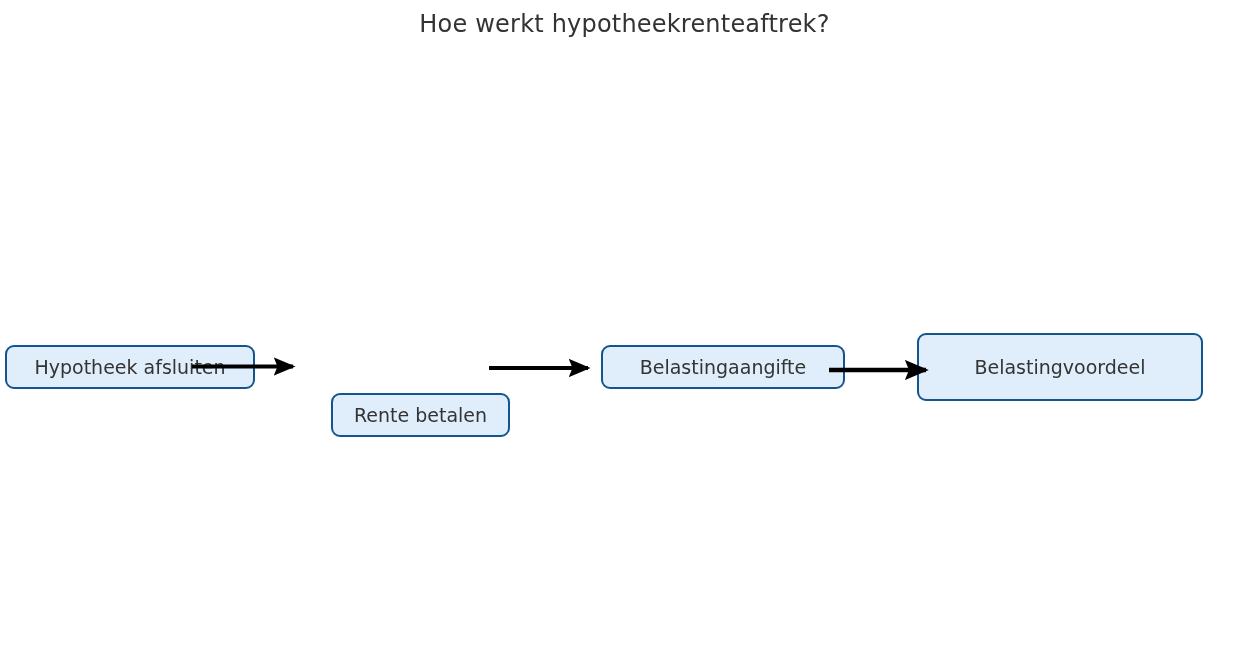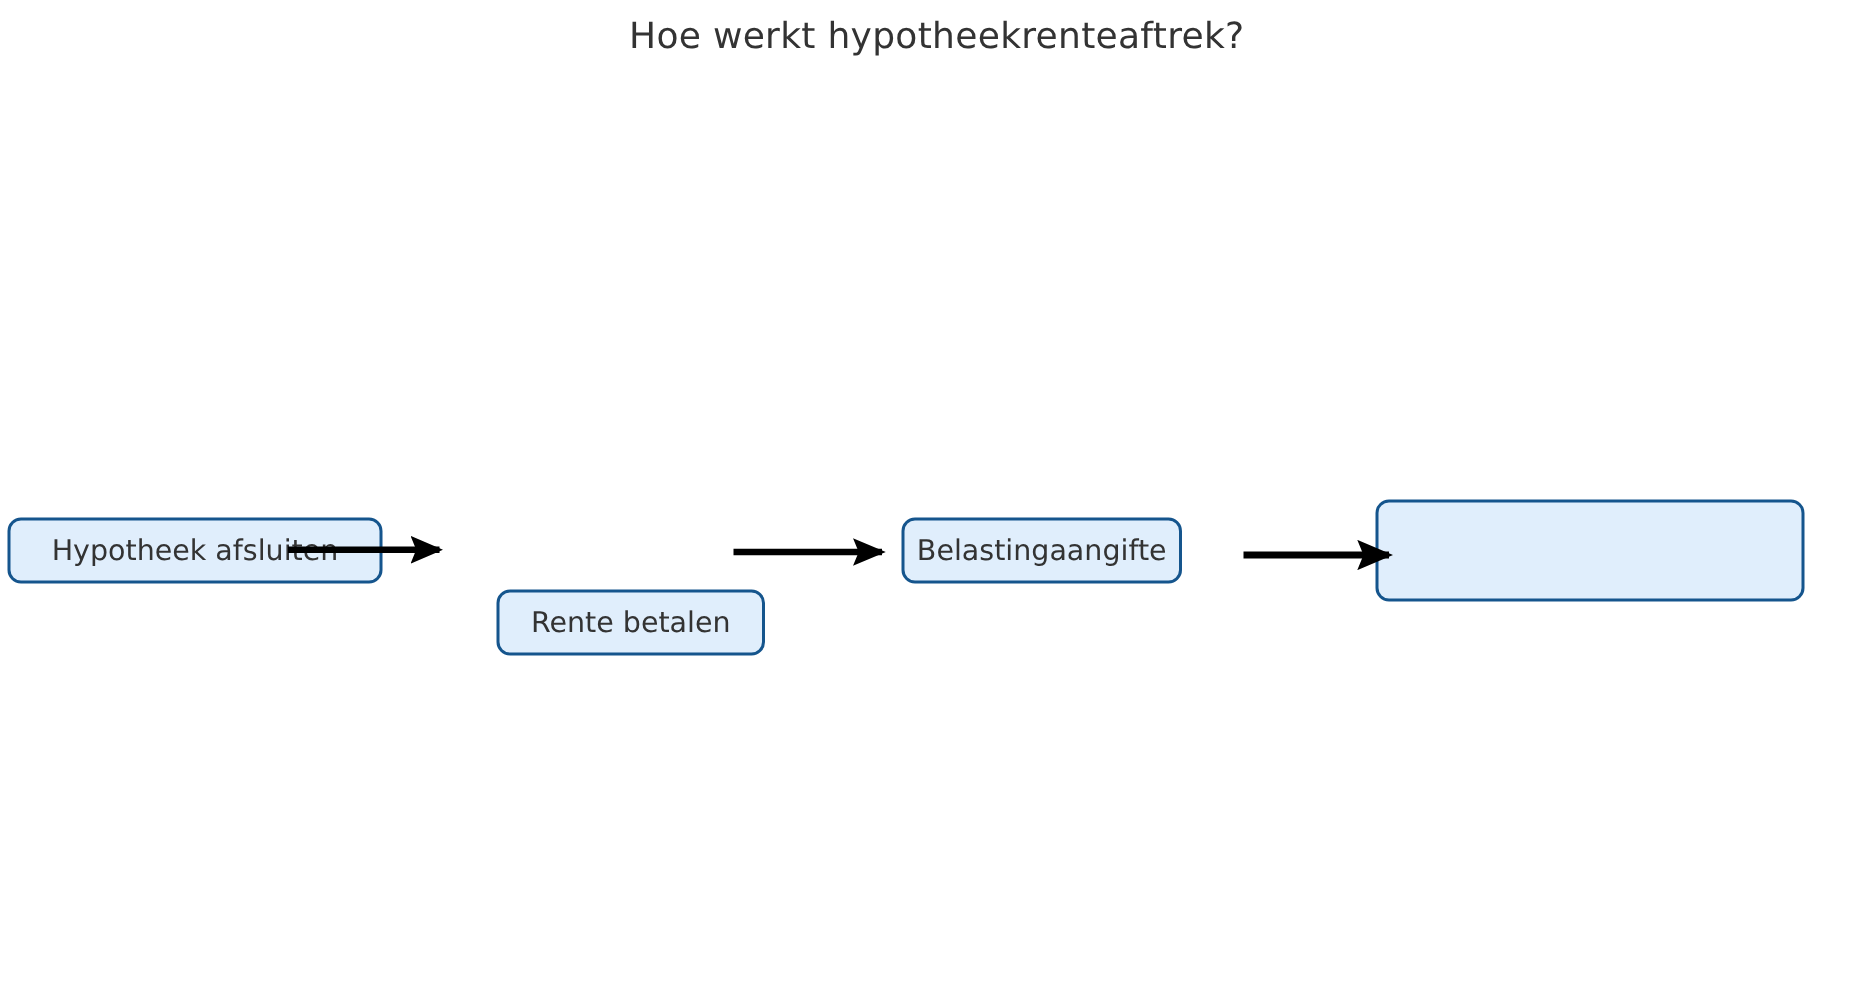--- a/index.html
+++ b/index.html
@@ -66,21 +66,21 @@
   #node-rente-betalen {
     left: 331px;
     top: 345px;
     width: 179px;
     height: 44px;
     margin-top: 48px;
   }
   #node-belastingaangifte {
     left: 601px;
     top: 345px;
-    width: 187px;
+    width: 244px;
     height: 44px;
   }
   #node-belastingvoordeel {
     left: 917px;
     top: 333px;
     width: 286px;
     height: 68px;
     flex-direction: column;
     justify-content: center;
   }
@@ -112,20 +112,21 @@
 
   <div class="node" id="node-rente-betalen">
     <span class="node-line">Rente betalen</span>
   </div>
 
   <div class="node" id="node-belastingaangifte">
     <span class="node-line">Belastingaangifte</span>
   </div>
 
   <div class="node" id="node-belastingvoordeel">
+    <span class="node-line">Belastingvoordeel</span>
   </div>
 
   <svg id="arrow-layer" viewBox="0 0 1249 671" width="1249" height="671">
     <defs>
       <marker id="arrowhead" markerWidth="5.2" markerHeight="4.4" refX="4.6" refY="2.2" orient="auto" markerUnits="strokeWidth">
         <path d="M 0 0 L 5.2 2.2 L 0 4.4 L 0.9 2.2 Z" fill="#000000"></path>
       </marker>
     </defs>
 
     <g class="arrow-hit">

